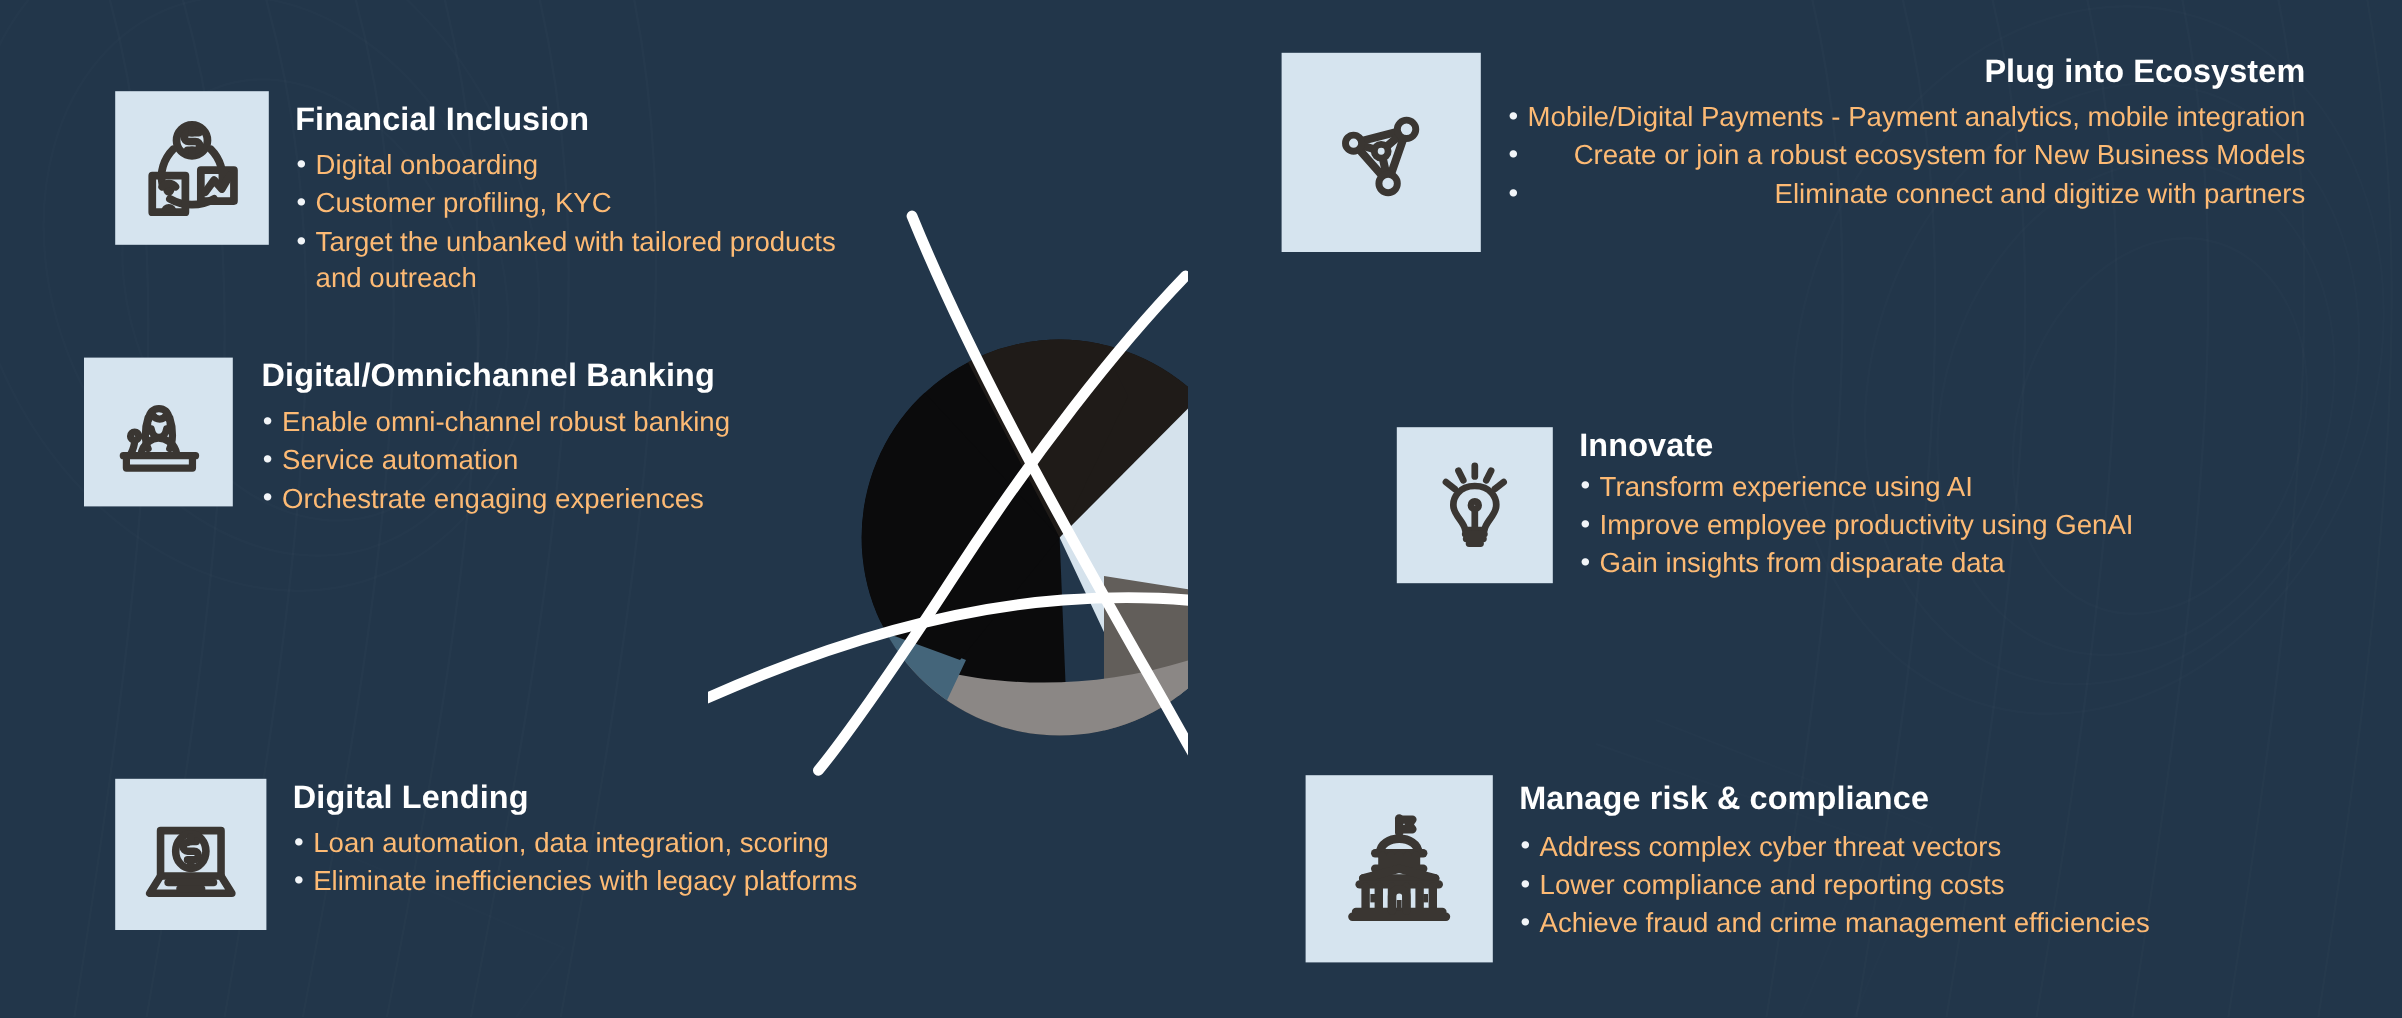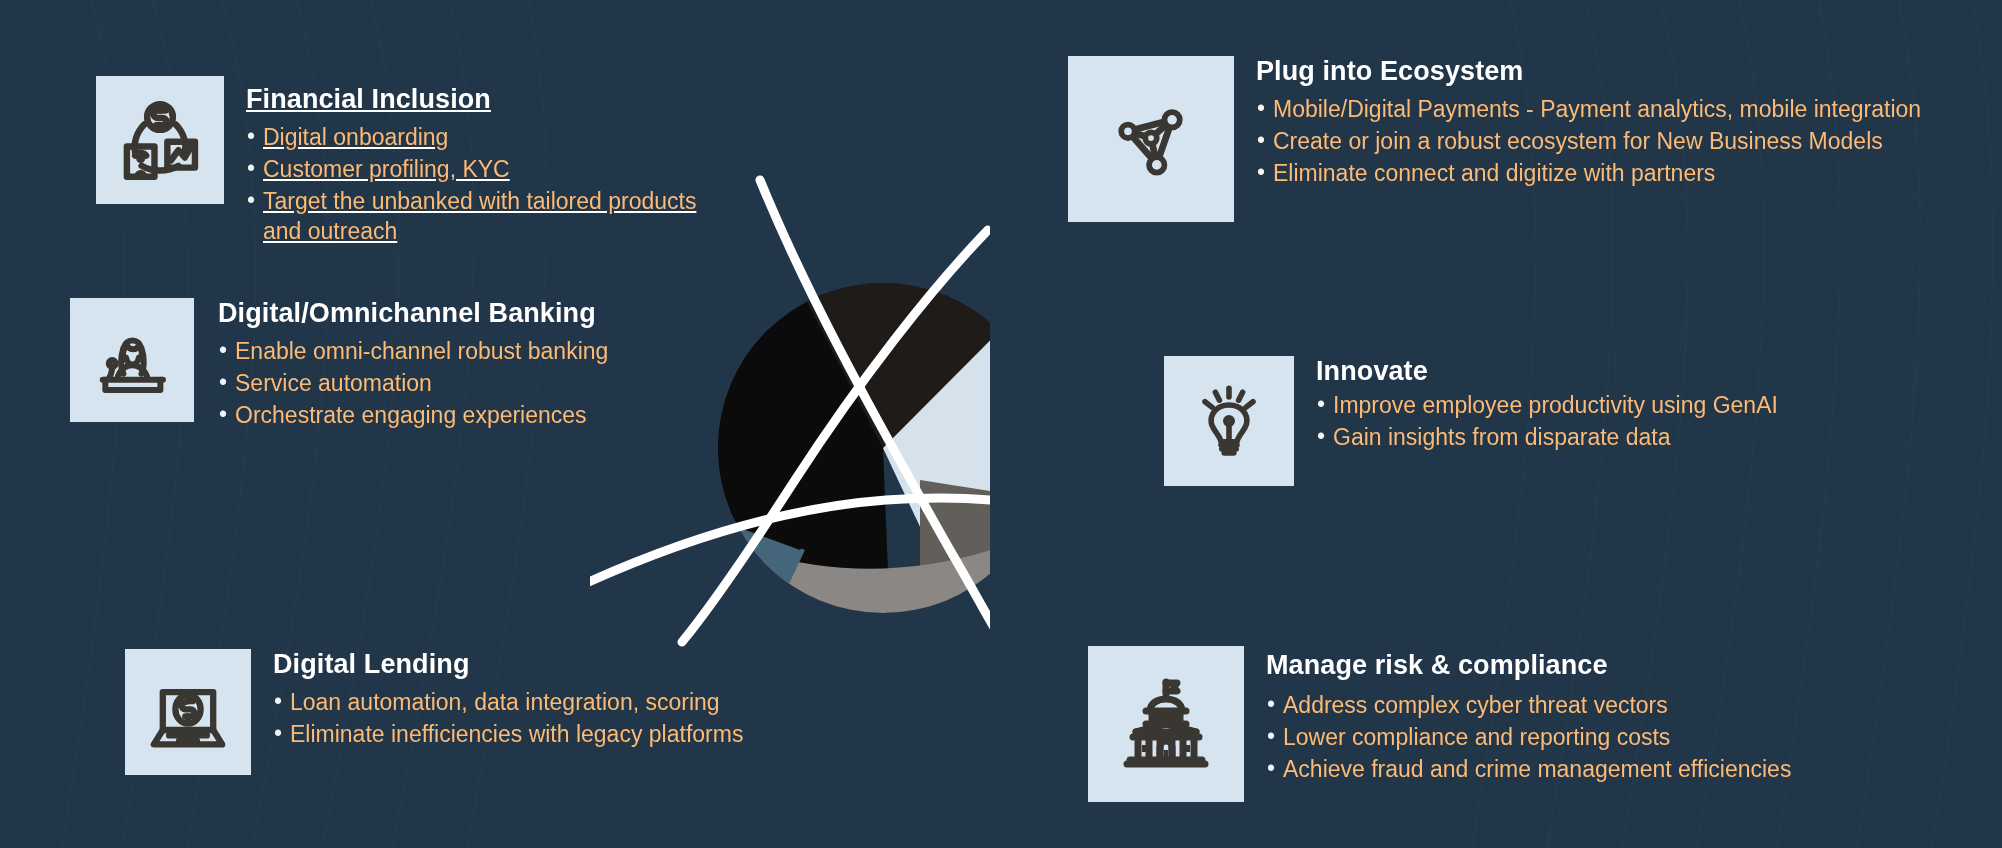--- a/index.html
+++ b/index.html
@@ -71,36 +71,36 @@
   }
   .bullets li::before {
     content: "\2022";
     position: absolute;
     left: 1px;
     top: -1px;
     color: #f2f5f8;
   }
 
   
-  #block-financial-inclusion { left: 96px;  top: 76px;  width: 620px; text-decoration: underline; }
+  #block-financial-inclusion { left: 96px;  top: 76px;  width: 620px; }
   #block-financial-inclusion .icon-tile { width: 128px; height: 128px; margin-right: 22px; }
   #block-financial-inclusion .block-title { font-size: 27px; margin: 8px 0 8px 0; }
   #block-financial-inclusion .bullets { font-size: 23px; }
 
   #block-omnichannel { left: 36px;  top: 298px; width: 640px; padding-left: 34px; }
   #block-omnichannel .icon-tile { width: 124px; height: 124px; margin-right: 24px; }
   #block-omnichannel .block-title { font-size: 27px; margin: 0 0 8px 0; }
   #block-omnichannel .bullets { font-size: 23px; }
 
-  #block-digital-lending { left: 113px;  top: 649px; width: 700px; padding-left: 12px; }
+  #block-digital-lending { left: 84px;  top: 649px; width: 700px; padding-left: 12px; }
   #block-digital-lending .icon-tile { width: 126px; height: 126px; margin-right: 22px; }
   #block-digital-lending .block-title { font-size: 27px; margin: 0 0 8px 0; }
   #block-digital-lending .bullets { font-size: 23px; }
 
-  #block-ecosystem { left: 1068px; top: 56px; width: 920px; }
+  #block-ecosystem { left: 1068px; top: 44px; width: 920px; text-align: right; }
   #block-ecosystem .icon-tile { width: 166px; height: 166px; margin-right: 22px; }
   #block-ecosystem .block-title { font-size: 27px; margin: 0 0 8px 0; }
   #block-ecosystem .bullets { font-size: 23px; }
 
   #block-innovate { left: 1164px; top: 356px; width: 830px; }
   #block-innovate .icon-tile { width: 130px; height: 130px; margin-right: 22px; }
   #block-innovate .block-title { font-size: 27px; margin: 0 0 4px 0; }
   #block-innovate .bullets { font-size: 23px; }
 
   #block-risk { left: 1088px; top: 646px; width: 900px; }
@@ -300,20 +300,21 @@
         </g>
         <path class="ico" d="M50 30 C 34 30, 26 42, 28 53 C 30 62, 39 68, 40 76 h20 C 61 68, 70 62, 72 53 C 74 42, 66 30, 50 30 Z" stroke-width="5"></path>
         <path class="ico" d="M50 76 V54" stroke-width="4"></path>
         <circle class="ico" cx="50" cy="50" r="4" stroke-width="4"></circle>
         <path class="ico" d="M40 80 h20 M41 85 h18 M44 90 h12" stroke-width="4.5"></path>
       </svg>
     </div>
     <div class="block-text">
       <div class="block-title">Innovate</div>
       <ul class="bullets">
+        <li>Transform experience using AI</li>
         <li>Improve employee productivity using GenAI</li>
         <li>Gain insights from disparate data</li>
       </ul>
     </div>
   </div>
 
   <div class="block" id="block-risk">
     <div class="icon-tile">
       <svg viewBox="0 0 100 100" width="100" height="100">
         <g class="ico" stroke-width="4.5">

